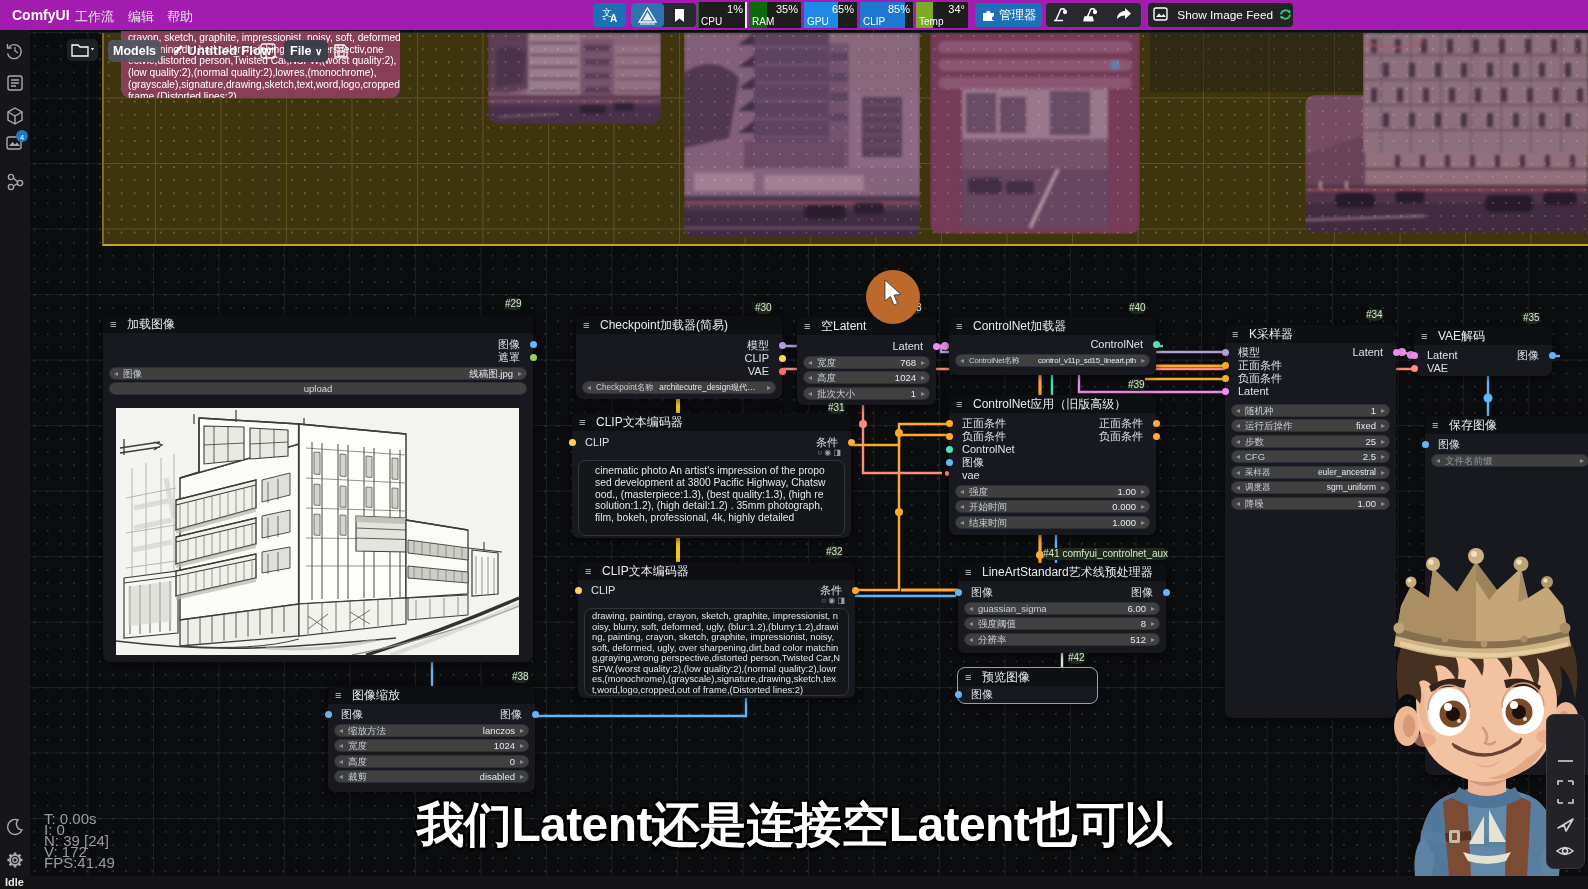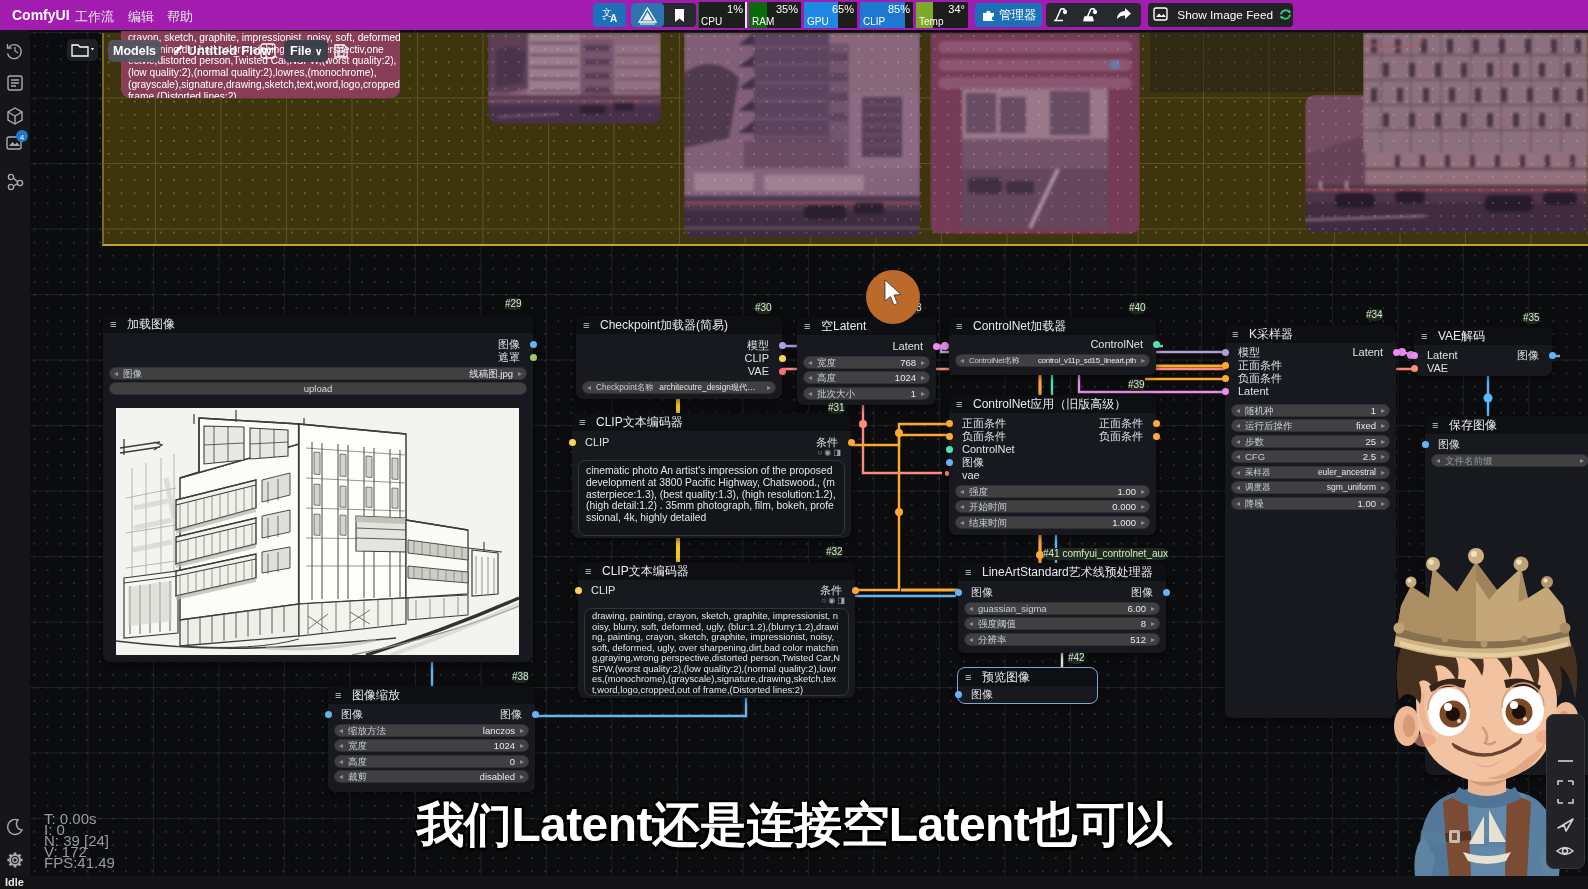--- a/index.html
+++ b/index.html
@@ -519,21 +519,21 @@
 <div class="node" style="left:572px;top:413px;width:279px;height:125px;">
  <div class="nhead"><span class="burger">≡</span>CLIP文本编码器</div>
  <div style="height:5px;"></div>
  <div class="slotrow">
           <span class="inlab">CLIP</span>
           <span class="dot din" style="background:#FFD54F;"></span>
           <span class="outlab">条件</span>
           <span class="dot dout" style="background:#FFA931;"></span>
         </div>
  <div style="text-align:right;color:#9aa0a7;font-size:8px;height:9px;line-height:8px;padding-right:10px;">○ ◉ ◨</div>
- <div class="ta" style="height:76px;overflow:hidden;font-size:10.3px;line-height:11.8px;padding:4px 7px;">cinematic photo An artist's impression of the proposed development at 3800 Pacific Highway, Chatswood., (masterpiece:1.3), (best quality:1.3), (high resolution:1.2), (high detail:1.2) . 35mm photograph, film, bokeh, professional, 4k, highly detailed</div>
+ <div class="ta" style="height:76px;overflow:hidden;font-size:10.3px;line-height:11.8px;padding:4px 16px;">cinematic photo An artist's impression of the proposed development at 3800 Pacific Highway, Chatswood., (masterpiece:1.3), (best quality:1.3), (high resolution:1.2), (high detail:1.2) . 35mm photograph, film, bokeh, professional, 4k, highly detailed</div>
 </div>
 
 <div class="node" style="left:578px;top:562px;width:277px;height:136px;">
  <div class="nhead"><span class="burger">≡</span>CLIP文本编码器</div>
  <div style="height:4px;"></div>
  <div class="slotrow">
           <span class="inlab">CLIP</span>
           <span class="dot din" style="background:#FFD54F;"></span>
           <span class="outlab">条件</span>
           <span class="dot dout" style="background:#FFA931;"></span>

